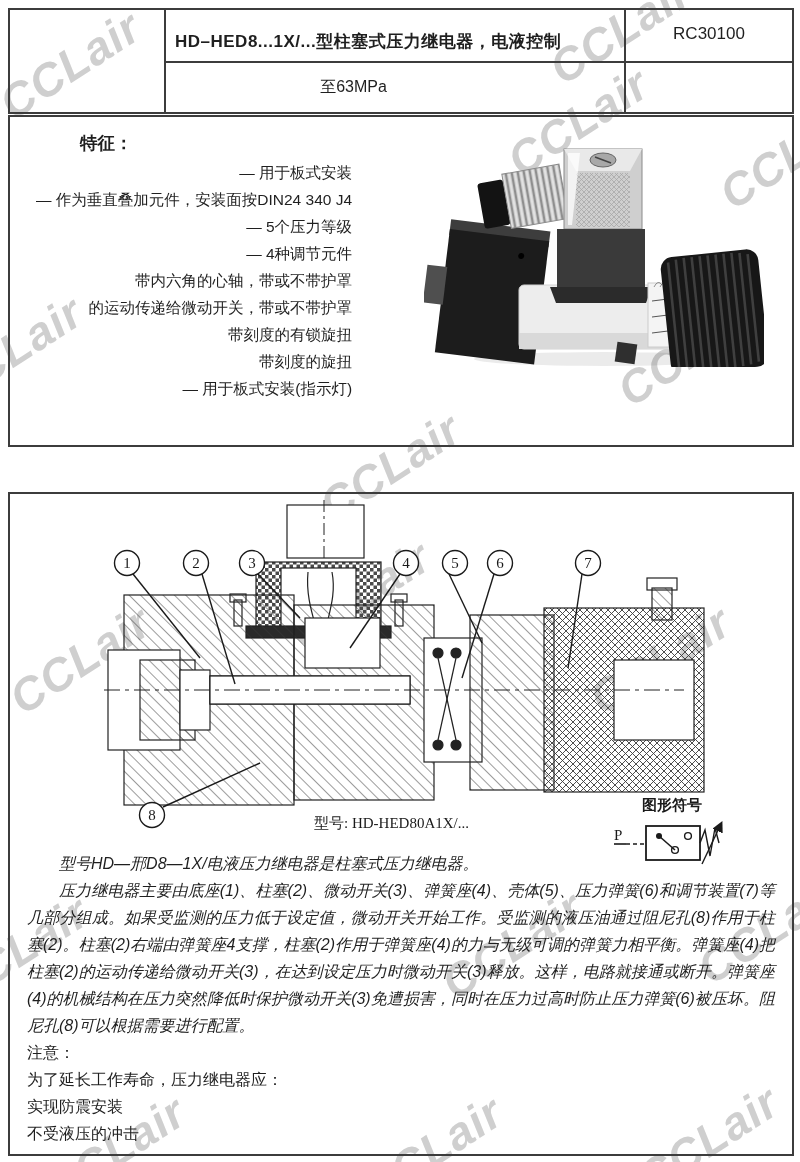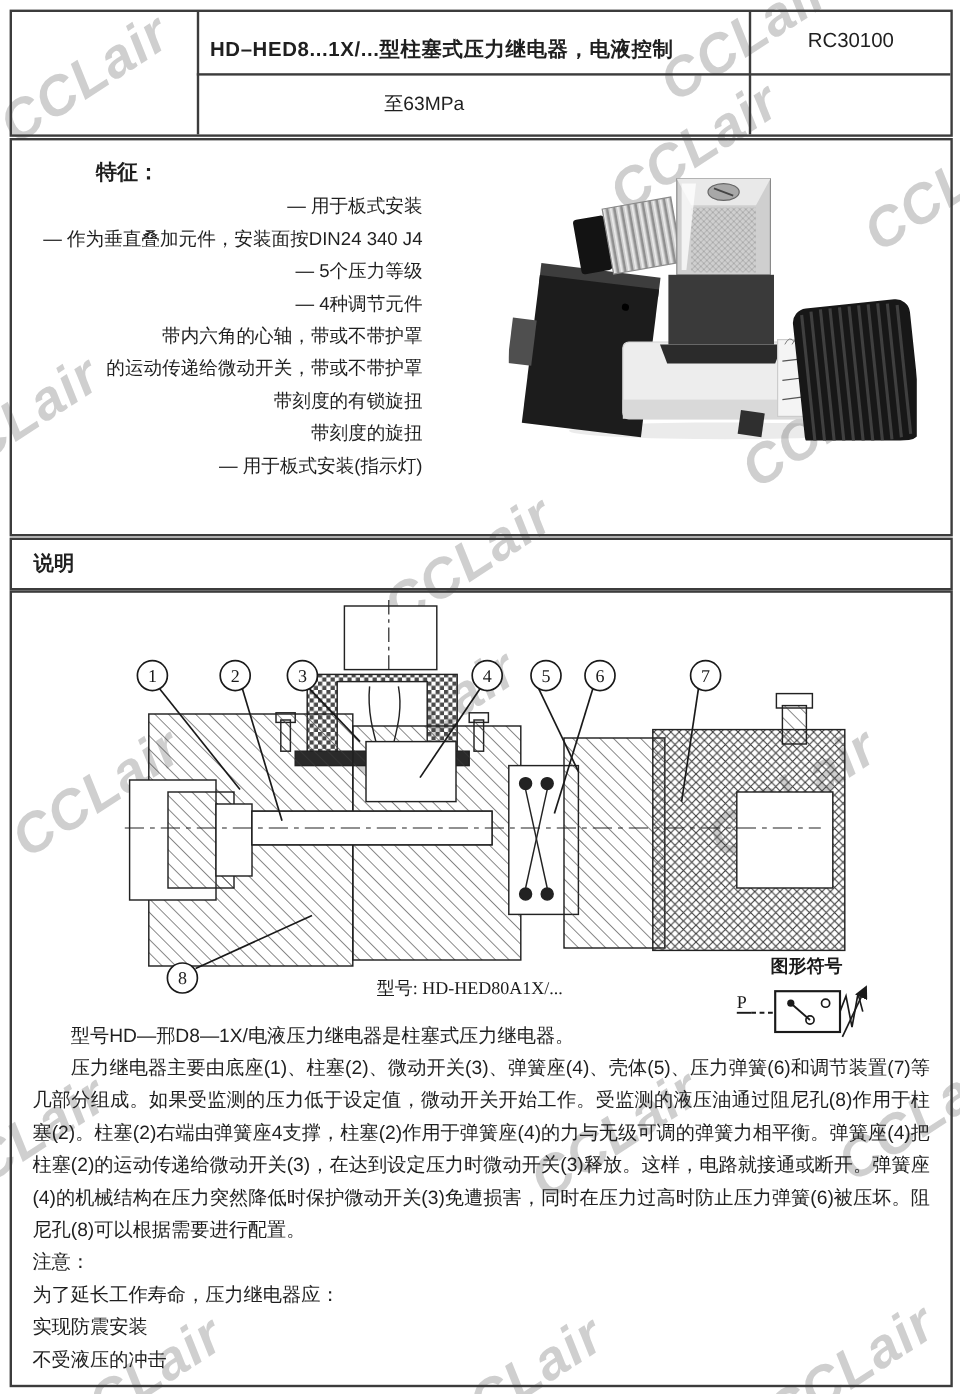--- a/index.html
+++ b/index.html
@@ -46,21 +46,21 @@
   .desc-header-box{left:8px;top:448px;width:782px;height:40px;}
   .desc-heading{position:absolute;left:18px;top:8px;font-size:17px;font-weight:bold;}
   
   .content-box{left:8px;top:492px;width:782px;height:660px;}
   .diagram{position:absolute;left:10px;top:4px;z-index:3;}
   .body-text{
     position:absolute;left:0;right:0;top:356px;padding:0 17px;
     font-size:16px;line-height:27px;z-index:3;
   }
   .body-text p{margin:0;}
-  .p-indent{text-indent:2em;}
+  .p-indent{text-indent:2em;font-style:italic;}
   .p-just{text-align:justify;}
   .p-note{margin-left:2em;}
   
   .diagram text{font-family:"Liberation Serif",serif;}
   .cn-label{font-family:"Liberation Sans",sans-serif;}
 </style>
 </head>
 <body>
 
 <div class="page">
@@ -173,23 +173,20 @@
             <line x1="306" y1="118" x2="306" y2="232"></line>
           <line x1="314" y1="118" x2="314" y2="232"></line>
             <line x1="322" y1="119" x2="322" y2="231"></line>
           <line x1="330" y1="121" x2="330" y2="229"></line>
         </g>
       </g>
       <rect x="192" y="206" width="20" height="20" fill="#2f2f2f" transform="rotate(8 202 216)"></rect>
     </svg>
   </div>
 
-  <div class="frame desc-header-box">
-    <div class="desc-heading">说明</div>
-  </div>
 
   <div class="frame content-box">
 
     <svg class="diagram" width="760" height="372" viewBox="0 0 760 372">
       <defs>
         <pattern id="hatch" width="8" height="8" patternUnits="userSpaceOnUse" patternTransform="rotate(-45)">
           <line x1="0" y1="0" x2="0" y2="8" stroke="#3a3a3a" stroke-width="1"></line>
         </pattern>
         <pattern id="knurl" width="7" height="7" patternUnits="userSpaceOnUse">
           <path d="M0,0 L7,7 M7,0 L0,7" stroke="#3a3a3a" stroke-width="0.9"></path>

